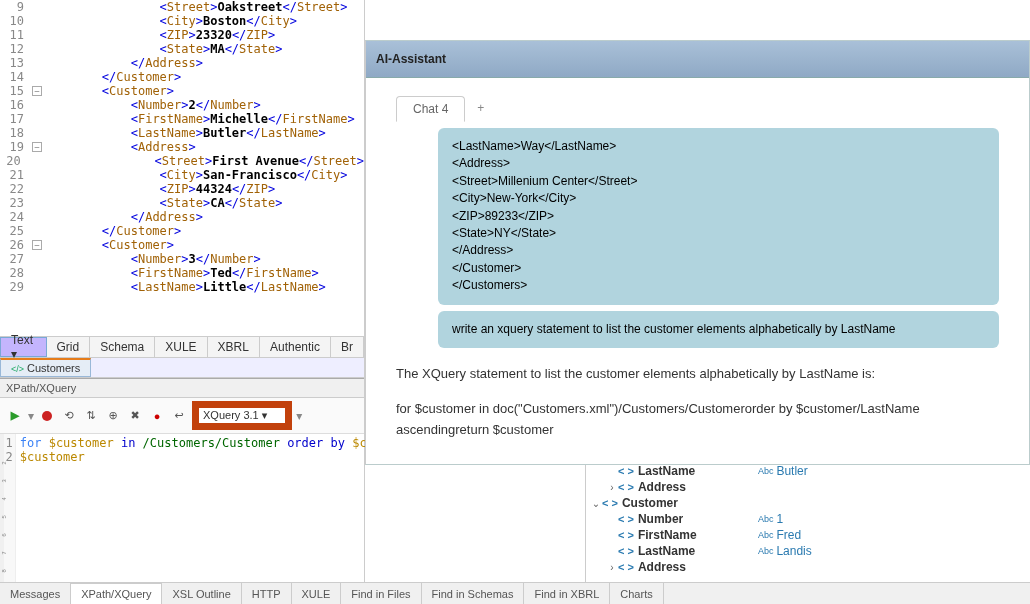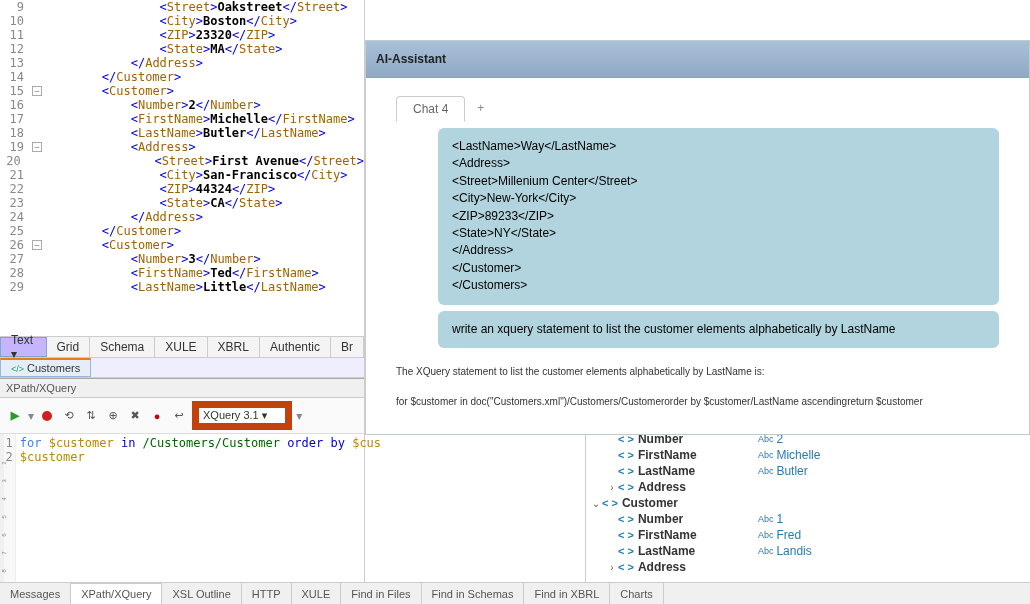--- a/index.html
+++ b/index.html
@@ -55,21 +55,21 @@
 
   
   .ai-panel { position: absolute; top: 40px; left: 365px; right: 0; background: #fff; border: 1px solid #bcc; border-left: 1px solid #ccc; z-index: 5; }
   .ai-header { background: linear-gradient(#a9c0d8, #8fa9c5); color: #222; padding: 11px 10px; font-size: 12px; font-weight: bold; border-bottom:1px solid #8aa; }
   .ai-body { padding: 18px 30px 20px 30px; background: #fff; }
   .ai-tabs { display: flex; gap: 2px; margin-bottom: 4px; }
   .ai-tab { border: 1px solid #ccc; border-bottom: 1px solid #fff; background: #fff; border-radius: 4px 4px 0 0; padding: 5px 16px; font-size: 12px; color:#666; cursor:pointer;}
   .ai-plus { padding: 5px 10px; color: #888; cursor:pointer; }
   .ai-bubble { background: #b1d4de; border-radius: 6px; padding: 10px 14px; margin: 6px 0 6px 42px; color: #000000; font-size: 12px; line-height: 1.45; font-family: "Segoe UI", sans-serif; }
   .ai-bubble.small { padding: 10px 14px; }
-  .ai-response { padding: 10px 0 4px 0; color: #333; font-size: 10px; line-height: 1.6; }
+  .ai-response { padding: 10px 0 4px 0; color: #333; font-size: 13px; line-height: 1.6; }
 
   
   .tree-panel { position:absolute; bottom:22px; right:0; width:445px; height:152px; border-left:1px solid #ccc; border-top:1px solid #ccc; background:#fff; overflow:hidden; font-size:12px; }
   .tree-row { display:flex; align-items:center; height:16px; padding-left:4px; }
   .tree-indent { display:inline-block; }
   .tree-toggle { width:12px; color:#666; font-size:10px; display:inline-block; text-align:center;}
   .tree-ico { color:#2a7ab0; font-weight:bold; margin-right:4px; font-size:11px;}
   .tree-label { font-weight:bold; width:120px; display:inline-block;}
   .tree-val-ico { color:#2a7ab0; font-size:9px; margin-right:3px;}
   .tree-val { color:#2a7ab0; }

